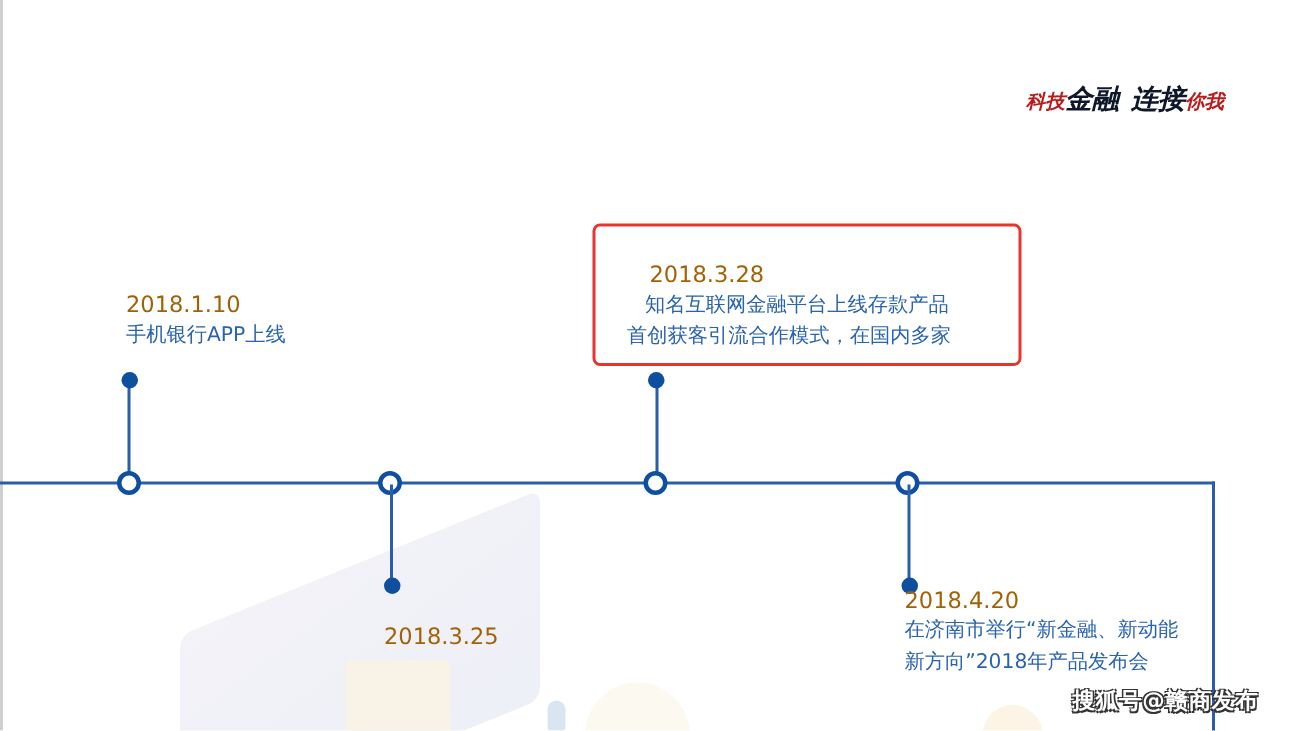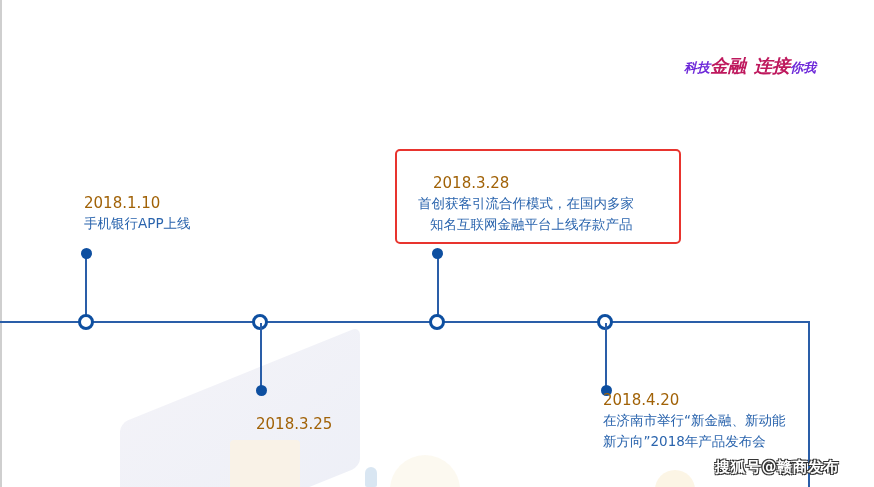--- a/index.html
+++ b/index.html
@@ -5,22 +5,22 @@
   html, body { margin: 0; padding: 0; }
   body {
     width: 874px; height: 487px; position: relative; overflow: hidden;
     background: #ffffff;
     font-family: "DejaVu Sans", "Liberation Sans", sans-serif;
   }
   .left-edge { position: absolute; left: 0; top: 0; width: 2px; height: 487px; background: #cfcfcf; }
 
   
   .slogan { position: absolute; left: 684px; top: 54px; font-family: "DejaVu Serif", serif; font-style: italic; font-weight: bold; white-space: nowrap; }
-  .slogan .blue { color: #6d28d9; font-size: 13px; }
-  .slogan .orange { color: #be185d; font-size: 18px; }
+  .slogan .blue { color: #b91c1c; font-size: 13px; }
+  .slogan .orange { color: #0f172a; font-size: 18px; }
   .slogan .gap { display: inline-block; width: 8px; }
 
   
   .bg-illus { position: absolute; left: 120px; top: 375px; width: 240px; height: 140px; background: linear-gradient(160deg, #f1f1f7 0%, #eceef6 100%); transform: skewY(-22deg); border-radius: 8px; opacity: 0.9; }
   .bg-card { position: absolute; left: 230px; top: 440px; width: 70px; height: 60px; background: #fbf3e2; border-radius: 4px; opacity: 0.8; }
   .bg-person { position: absolute; left: 365px; top: 467px; width: 12px; height: 20px; background: #cfe0ef; border-radius: 6px 6px 2px 2px; opacity: 0.8; }
   .bg-circle { position: absolute; left: 390px; top: 455px; width: 70px; height: 70px; border-radius: 50%; background: #fbf6ea; opacity: 0.7; }
   .bg-circle2 { position: absolute; left: 655px; top: 470px; width: 40px; height: 40px; border-radius: 50%; background: #fbf3df; opacity: 0.8; }
 
   
@@ -70,22 +70,22 @@
 <div class="event" style="left:256px; top:414px;">
   <span class="date">2018.3.25</span>
 </div>
 
 <div class="highlight-box"></div>
 <div class="stem" style="left:437px; top:253px; height:68px;"></div>
 <div class="dot" style="left:432px; top:248px;"></div>
 <div class="node" style="left:429px; top:314px;"></div>
 <div class="event" style="left:432px; top:173px;">
   <span class="date" style="margin-left:1px;">2018.3.28</span>
+  <span class="desc" style="margin-left:-2px;">知名互联网金融平台上线存款产品</span>
   <span class="desc" style="margin-left:-14px;">首创获客引流合作模式，在国内多家</span>
-  <span class="desc" style="margin-left:-2px;">知名互联网金融平台上线存款产品</span>
 </div>
 
 <div class="node" style="left:597px; top:314px;"></div>
 <div class="stem" style="left:605px; top:323px; height:68px;"></div>
 <div class="dot" style="left:601px; top:385px;"></div>
 <div class="event" style="left:603px; top:390px;">
   <span class="date">2018.4.20</span>
   <span class="desc">在济南市举行“新金融、新动能</span>
   <span class="desc">新方向”2018年产品发布会</span>
 </div>

